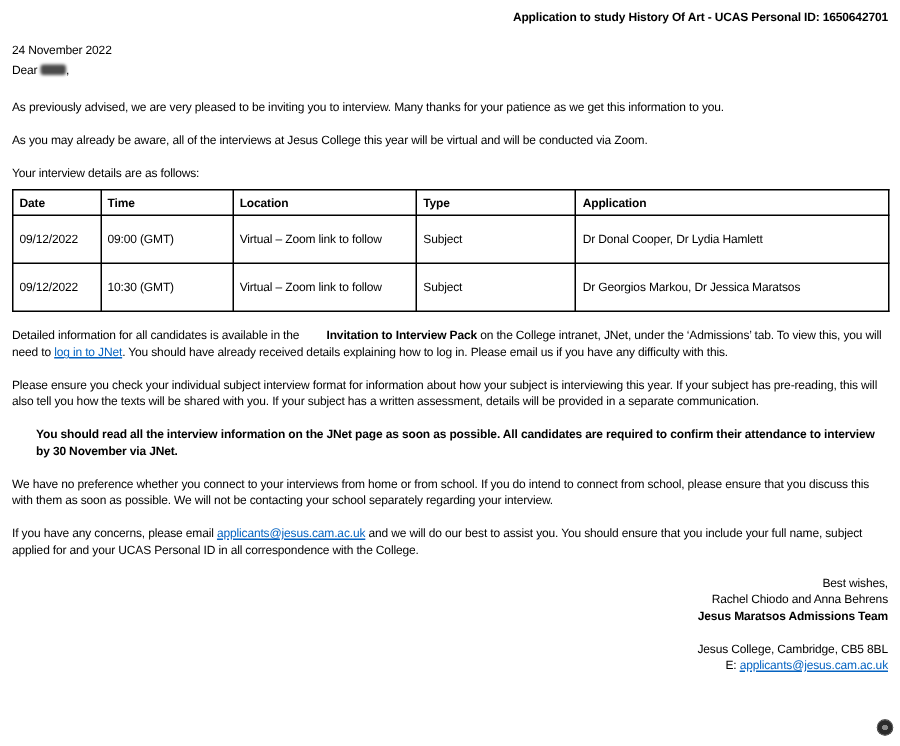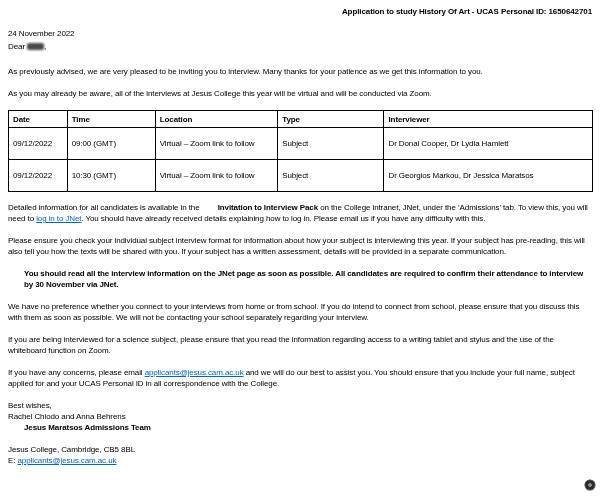--- a/index.html
+++ b/index.html
@@ -49,21 +49,21 @@
     overflow: hidden;
     white-space: nowrap;
   }
   table.interview th { font-weight: bold; height: 12px; }
   table.interview td { height: 27px; vertical-align: middle; }
   .col-date { width: 58px; }
   .col-time { width: 87px; }
   .col-location { width: 121px; }
   .col-type { width: 105px; }
   .col-interviewer { width: 206px; }
-  .sig-line { margin: 0; line-height: 11px; }
+  .sig-line { margin: 0; line-height: 11px; text-align: right; }
   .sig-gap { height: 11px; }
   .widget {
     position: absolute;
     right: 5px; bottom: 7px;
     width: 10px; height: 10px;
     border-radius: 50%;
     background: radial-gradient(circle at 50% 50%, #8a8a8a 0 2px, #2b2b2b 2px 60%, #3a3a3a 100%);
     box-shadow: 0 0 0 0.5px #1f1f1f;
     cursor: pointer;
   }
@@ -76,36 +76,37 @@
   <p class="title">Application to study History Of Art - UCAS Personal ID: 1650642701</p>
 
   <p class="dateline">24 November 2022</p>
 
   <p class="salutation"><span>Dear</span><span class="redacted"></span><span>,</span></p>
 
   <p>As previously advised, we are very pleased to be inviting you to interview. Many thanks for your patience as we get this information to you.</p>
 
   <p>As you may already be aware, all of the interviews at Jesus College this year will be virtual and will be conducted via Zoom.</p>
 
+  <p class="lead-in">Your interview details are as follows:</p>
 
   <table class="interview">
     <colgroup>
       <col class="col-date">
         <col class="col-time">
         <col class="col-location">
         <col class="col-type">
         <col class="col-interviewer">
     </colgroup>
     <thead>
       <tr>
         <th>Date</th>
         <th>Time</th>
         <th>Location</th>
         <th>Type</th>
-        <th>Interviewer</th>
+        <th>Application</th>
       </tr>
     </thead>
     <tbody>
       <tr>
         <td>09/12/2022</td>
         <td>09:00 (GMT)</td>
         <td>Virtual – Zoom link to follow</td>
         <td>Subject</td>
         <td>Dr Donal Cooper, Dr Lydia Hamlett</td>
       </tr>
@@ -120,21 +121,20 @@
   </table>
 
   <p><span>Detailed information for all candidates is available in the </span><b>Invitation to Interview Pack</b><span> on the College intranet, JNet, under the ‘Admissions’ tab. To view this, you will need to </span><a class="doc-link" href="#">log in to JNet</a><span>. You should have already received details explaining how to log in. Please email us if you have any difficulty with this.</span></p>
 
   <p>Please ensure you check your individual subject interview format for information about how your subject is interviewing this year. If your subject has pre-reading, this will also tell you how the texts will be shared with you. If your subject has a written assessment, details will be provided in a separate communication.</p>
 
   <p class="bold">You should read all the interview information on the JNet page as soon as possible. All candidates are required to confirm their attendance to interview by 30 November via JNet.</p>
 
   <p>We have no preference whether you connect to your interviews from home or from school. If you do intend to connect from school, please ensure that you discuss this with them as soon as possible. We will not be contacting your school separately regarding your interview.</p>
 
-  <p>If you are being interviewed for a science subject, please ensure that you read the information regarding access to a writing tablet and stylus and the use of the whiteboard function on Zoom.</p>
 
   <p><span>If you have any concerns, please email </span><a class="doc-link" href="#">applicants@jesus.cam.ac.uk</a><span> and we will do our best to assist you. You should ensure that you include your full name, subject applied for and your UCAS Personal ID in all correspondence with the College.</span></p>
 
   <p class="sig-line">Best wishes,</p>
   <p class="sig-line">Rachel Chiodo and Anna Behrens</p>
   <p class="sig-line bold">Jesus Maratsos Admissions Team</p>
 
   <div class="sig-gap"></div>
 
   <p class="sig-line">Jesus College, Cambridge, CB5 8BL</p>

